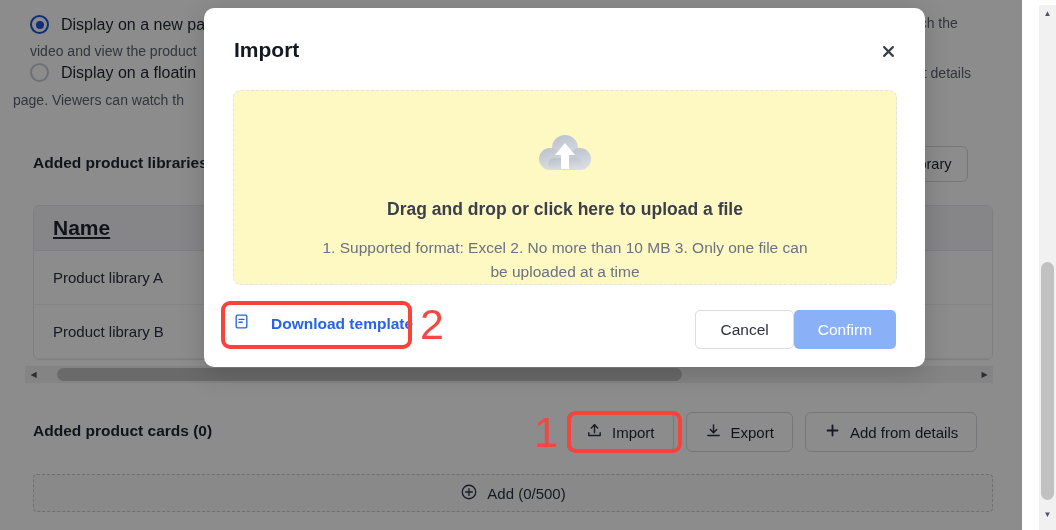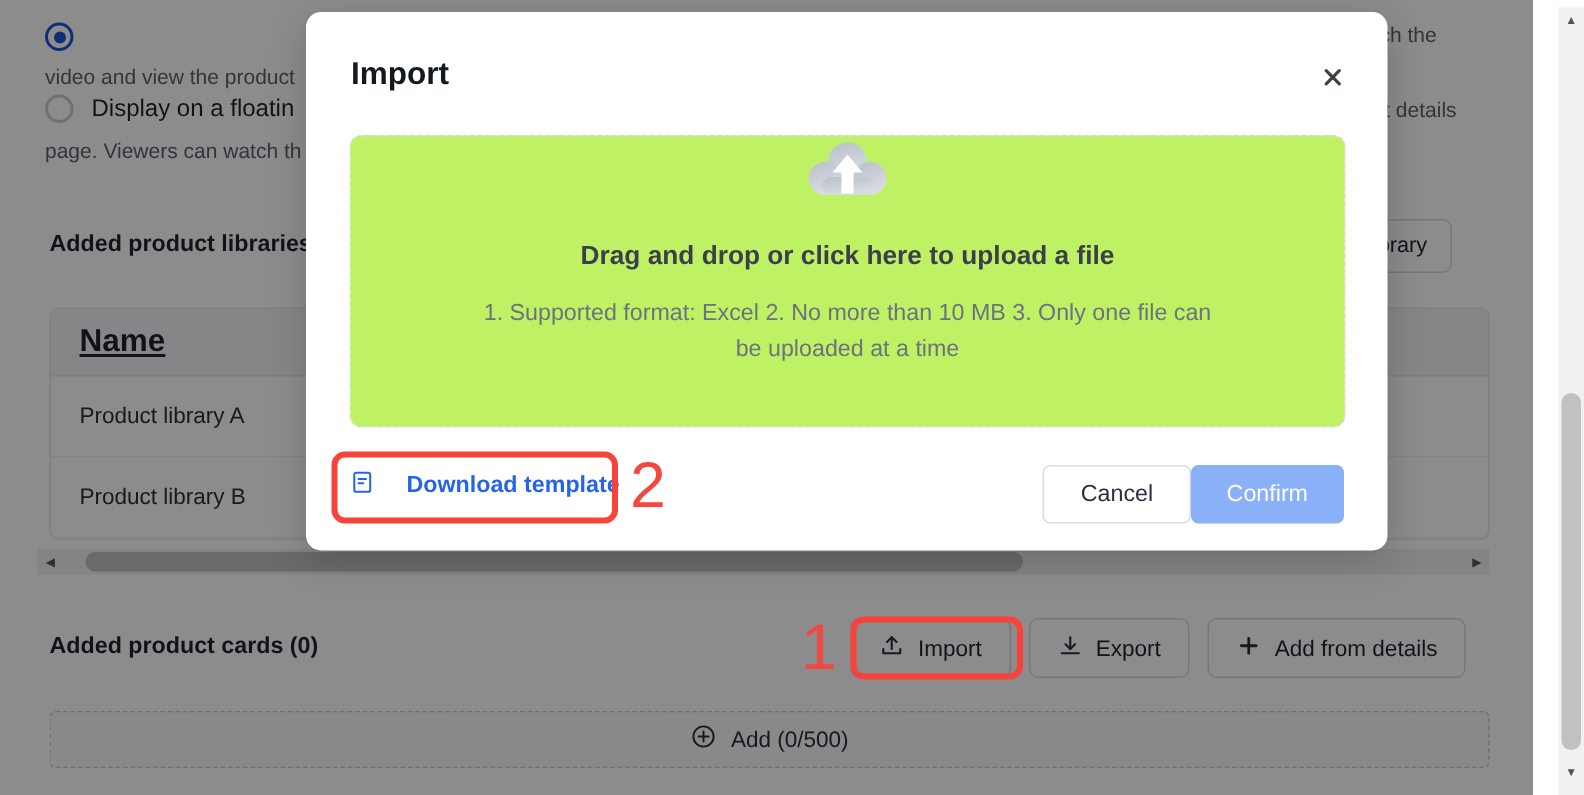--- a/index.html
+++ b/index.html
@@ -130,22 +130,22 @@
     font-size: 21px; font-weight: 700; color: #14181f;
   }
   .dlg-close {
     position: absolute; right: 24px; top: 30px;
     width: 26px; height: 26px; display: flex; align-items: center; justify-content: center;
     color: #3b4049;
   }
 
   .dropzone {
     position: absolute; left: 29px; top: 82px; width: 664px; height: 195px;
-    background: #bef264; border: 1px dashed #dfe2e8; border-radius: 8px;
-    display: flex; flex-direction: column; align-items: center; justify-content: flex-start;
+    background: #fef9c3; border: 1px dashed #dfe2e8; border-radius: 8px;
+    display: flex; flex-direction: column; align-items: center; justify-content: flex-end;
   }
   .dz-icon { margin-bottom: 18px; }
   .dz-main {
     font-size: 17.5px; font-weight: 700; color: #3a3f4a; margin-bottom: 16px;
   }
   .dz-sub {
     font-size: 15.5px; color: #6b7280; text-align: center;
     line-height: 1.55; max-width: 500px;
   }
 
@@ -183,29 +183,30 @@
 </style>
 </head>
 <body>
 
 <div id="page-root">
 
   <div class="bg-content">
 
     <div class="radio-row" style="left:30px; top:15px;">
       <span class="radio checked"></span>
+      <span class="radio-label">Display on a new pa</span>
     </div>
     <div class="helper-text" style="left:30px; top:43px;">video and view the product</div>
     <div class="helper-text" style="left:908px; top:15px;">atch the</div>
 
     <div class="radio-row" style="left:30px; top:63px;">
       <span class="radio"></span>
       <span class="radio-label">Display on a floatin</span>
     </div>
-    <div class="helper-text" style="left:30px; top:92px;">page. Viewers can watch th</div>
+    <div class="helper-text" style="left:13px; top:92px;">page. Viewers can watch th</div>
     <div class="helper-text" style="left:908px; top:65px;">uct details</div>
 
     <div class="section-title" style="left:33px; top:154px;">Added product libraries</div>
 
     <div class="lib-button" style="left:895px; top:146px;">
       <span>library</span>
     </div>
 
     <div class="table-wrap">
       <div class="thead">

